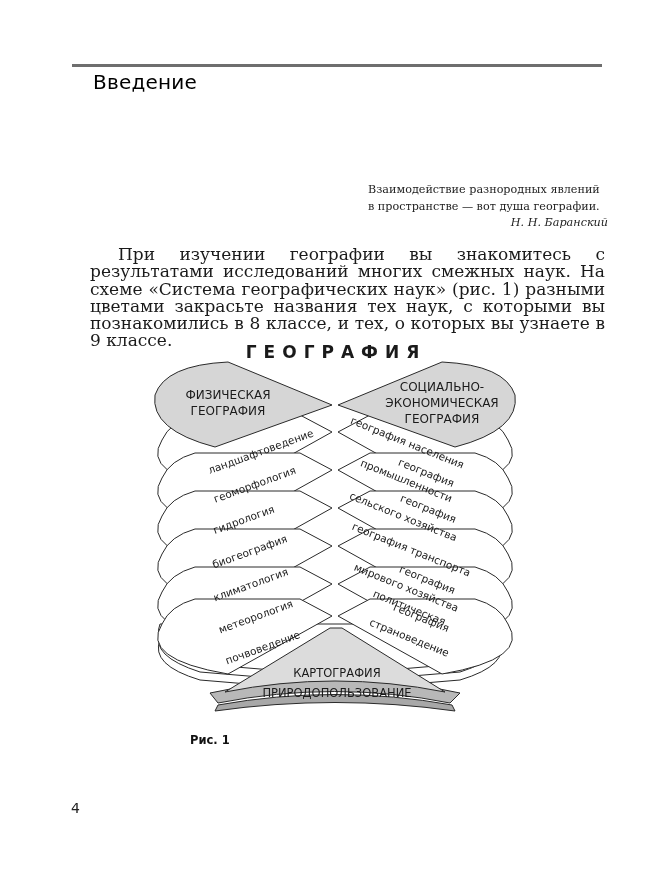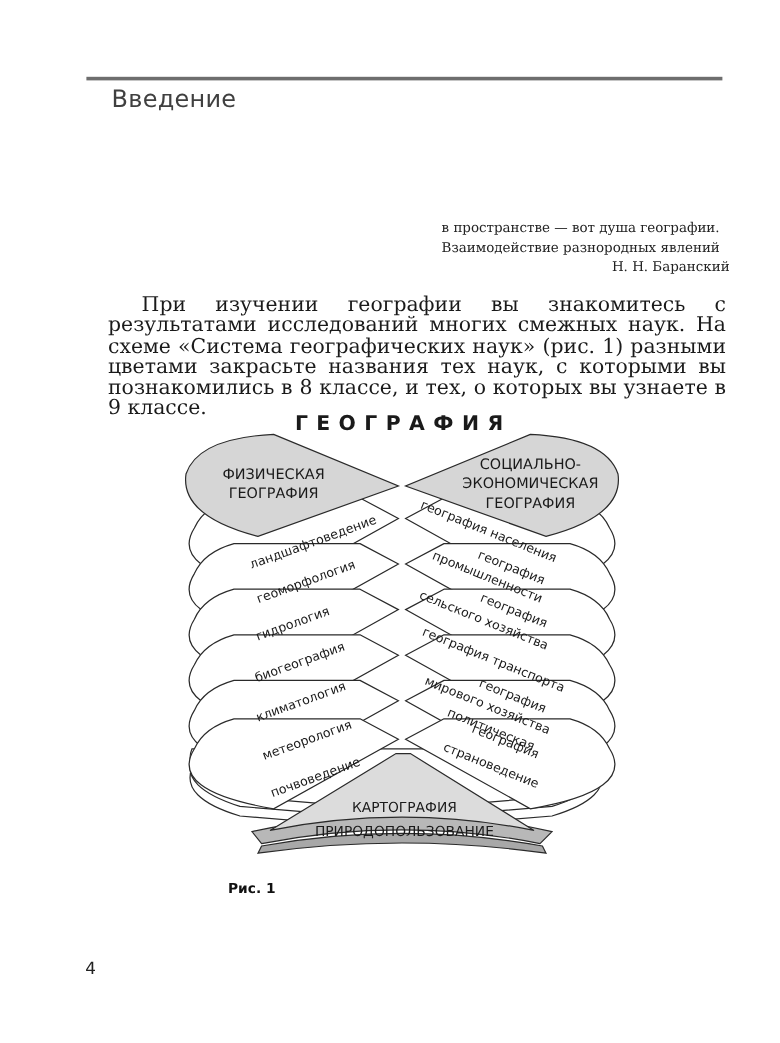--- a/index.html
+++ b/index.html
@@ -1,37 +1,37 @@
 <!DOCTYPE html>
 <html><head>
 <meta charset="utf-8">
 <style>
   html, body { margin: 0; padding: 0; background: #ffffff; }
   body { width: 650px; height: 869px; position: relative; overflow: hidden; font-family: "DejaVu Serif", serif; color: #1a1a1a; }
   .rule { position: absolute; left: 72px; top: 64px; width: 530px; height: 3px; background: #6e6e6e; }
-  .section-title { position: absolute; left: 93px; top: 70px; font-family: "DejaVu Sans", sans-serif; font-size: 20px; font-weight: normal; letter-spacing: 0.2px; color: #404040; }
+  .section-title { position: absolute; left: 93px; top: 70px; font-family: "DejaVu Sans", sans-serif; font-size: 20px; font-weight: normal; letter-spacing: 0.2px; color: #000000; }
   .epigraph { position: absolute; right: 42px; top: 181px; width: 240px; text-align: left; font-family: "DejaVu Serif", serif; font-size: 11.2px; line-height: 17px; color: #222; }
   .epigraph-line { display: block; white-space: nowrap; }
-  .epigraph-author { position: absolute; right: 42px; top: 216px; font-family: "DejaVu Serif", serif; font-size: 11.2px; color: #222; }
+  .epigraph-author { position: absolute; right: 42px; top: 216px; font-family: "DejaVu Serif", serif; font-style: italic; font-size: 11.2px; color: #222; }
   .paragraph { position: absolute; left: 90px; top: 246px; width: 515px; font-family: "DejaVu Serif", serif; font-size: 17px; line-height: 17.3px; color: #1a1a1a; text-align: justify; }
   .paragraph .indent { display: inline-block; width: 28px; }
   .figure { position: absolute; left: 0; top: 0; width: 650px; height: 869px; }
   .caption { position: absolute; left: 150px; top: 733px; font-family: "DejaVu Sans", sans-serif; font-weight: bold; font-size: 11.5px; color: #111; margin-left: 40px; }
   .page-number { position: absolute; left: 71px; top: 800px; font-family: "DejaVu Sans", sans-serif; font-size: 14px; color: #222; }
   svg text { font-family: "DejaVu Sans", sans-serif; fill: #1a1a1a; }
 </style>
 </head>
 <body>
 
 <div class="rule"></div>
 <div class="section-title">Введение</div>
 
 <div class="epigraph">
+  <span class="epigraph-line">Взаимодействие разнородных явлений</span>
   <span class="epigraph-line">в пространстве — вот душа географии.</span>
-  <span class="epigraph-line">Взаимодействие разнородных явлений</span>
 </div>
 <div class="epigraph-author">Н. Н. Баранский</div>
 
 <div class="paragraph"><span class="indent"></span><span>При изучении географии вы знакомитесь с результатами исследований многих смежных наук. На схеме «Система географических наук» (рис. 1) разными цветами закрасьте названия тех наук, с которыми вы познакомились в 8 классе, и тех, о которых вы узнаете в 9 классе.</span></div>
 
 <svg class="figure" viewBox="0 0 650 869" xmlns="http://www.w3.org/2000/svg">
 
   <text x="336" y="358" text-anchor="middle" font-size="17" letter-spacing="7" font-weight="bold" fill="#1a1a1a">ГЕОГРАФИЯ</text>
 
   <g fill="#ffffff" stroke="#2a2a2a" stroke-width="1">

